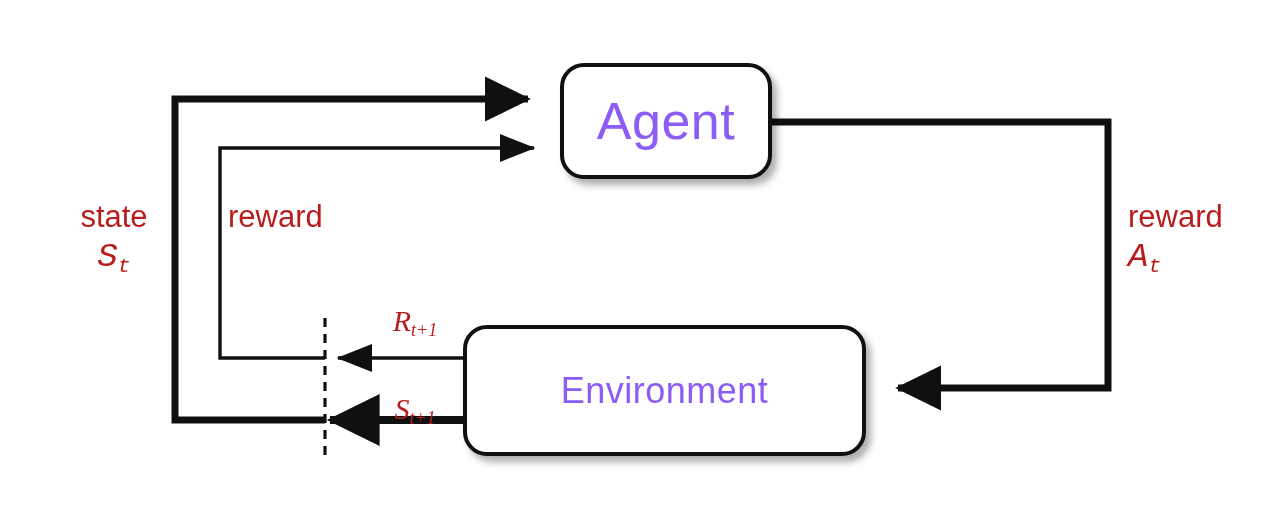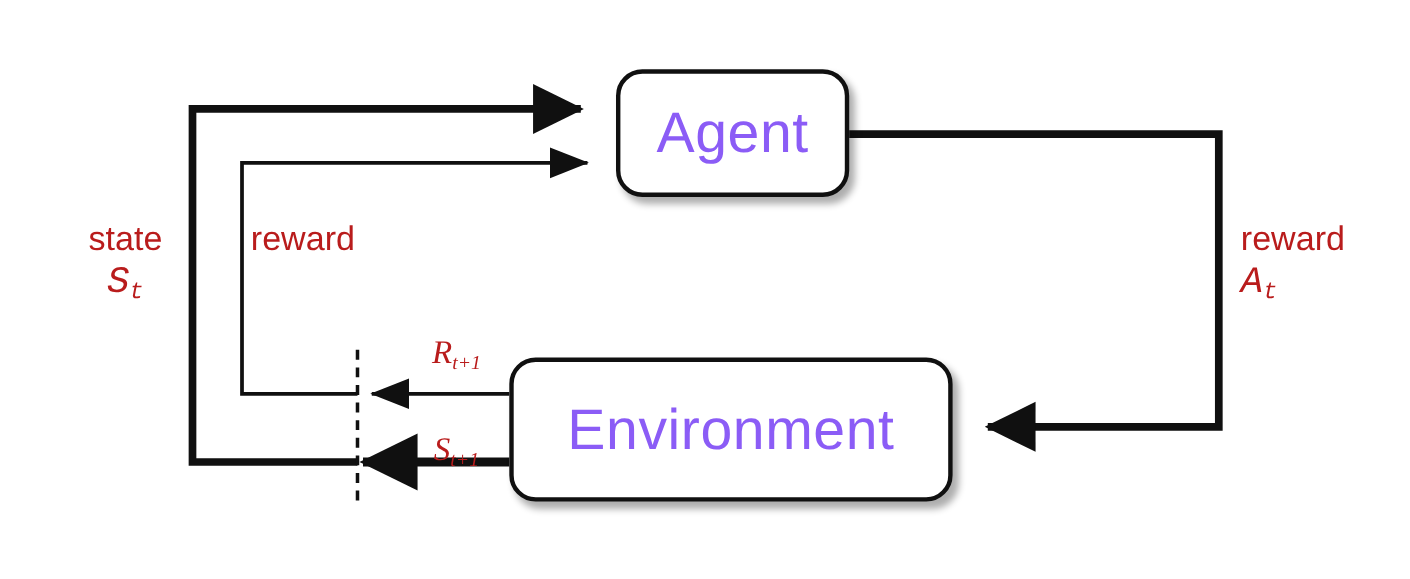--- a/index.html
+++ b/index.html
@@ -54,21 +54,21 @@
     width: 212px;
     height: 116px;
   }
   #agent-node .node-label { font-size: 52px; }
   #environment-node {
     left: 463px;
     top: 325px;
     width: 403px;
     height: 131px;
   }
-  #environment-node .node-label { font-size: 52px; }
+  #environment-node .node-label { font-size: 36px; }
 
   
   .edge-label {
     position: absolute;
     color: #b91c1c;
     z-index: 4;
     white-space: nowrap;
     text-align: center;
   }
   .word {

